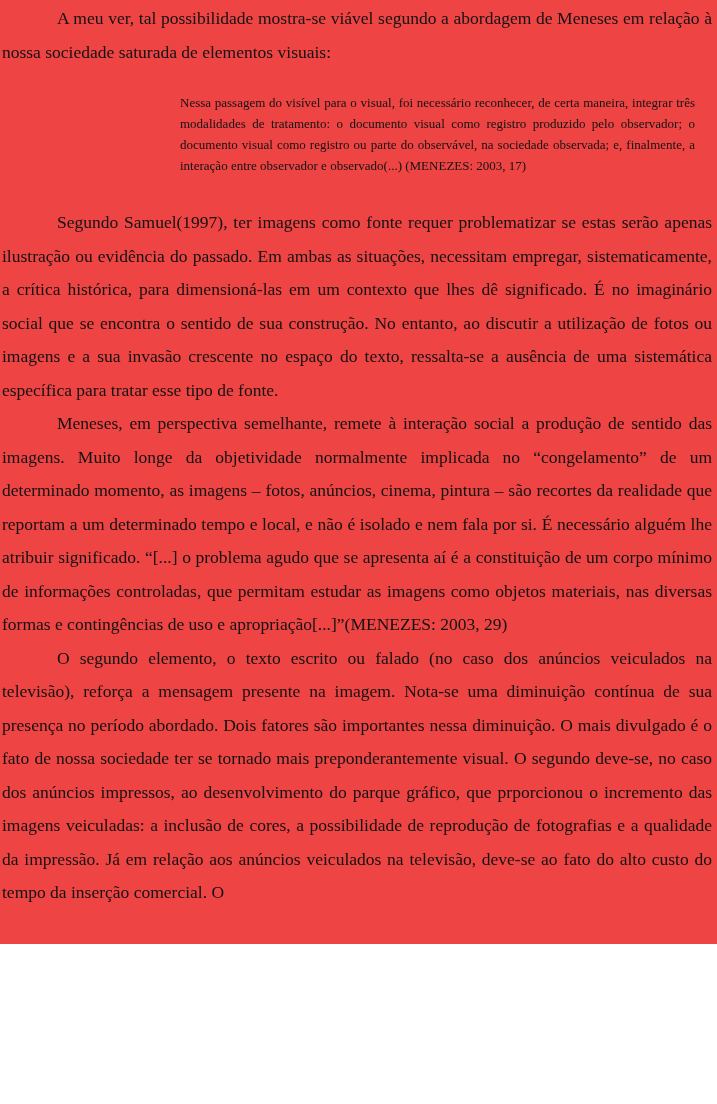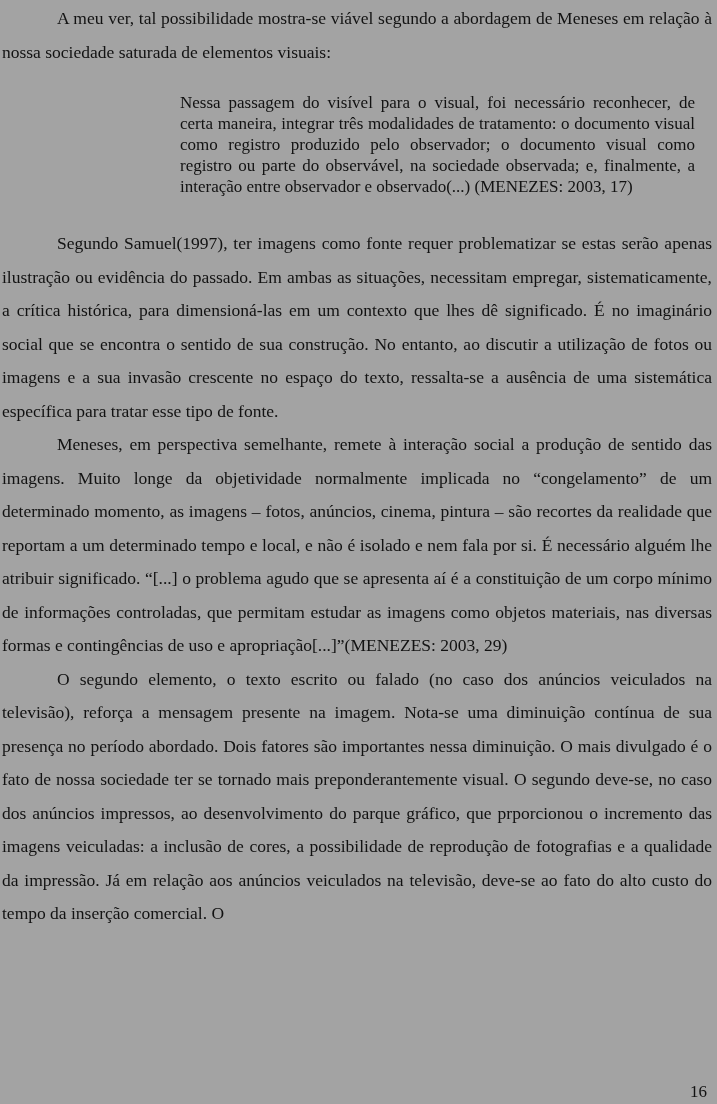--- a/index.html
+++ b/index.html
@@ -3,43 +3,43 @@
 <meta charset="utf-8">
 <style>
   html, body {
     margin: 0;
     padding: 0;
     background: #ffffff;
   }
   .page {
     position: relative;
     width: 717px;
-    height: 1104px;
-    background: #a3a3a3;
+    height: 944px;
+    background: #ef4444;
     color: #111111;
     font-family: "Liberation Serif", "DejaVu Serif", serif;
     overflow: hidden;
     box-sizing: border-box;
     padding: 2px 5px 0 2px;
   }
   .body-par {
     margin: 0;
     font-size: 17.5px;
     line-height: 33.5px;
     text-align: justify;
     text-indent: 55px;
     color: #121212;
   }
   .par-2 {
     margin-top: 30px;
   }
   .quote {
     margin: 23px 0 0 178px;
     width: 515px;
-    font-size: 17px;
+    font-size: 13px;
     line-height: 21px;
     text-align: justify;
     color: #121212;
   }
   .page-number {
     position: absolute;
     top: 1082px;
     right: 10px;
     font-size: 17px;
     line-height: 20px;

